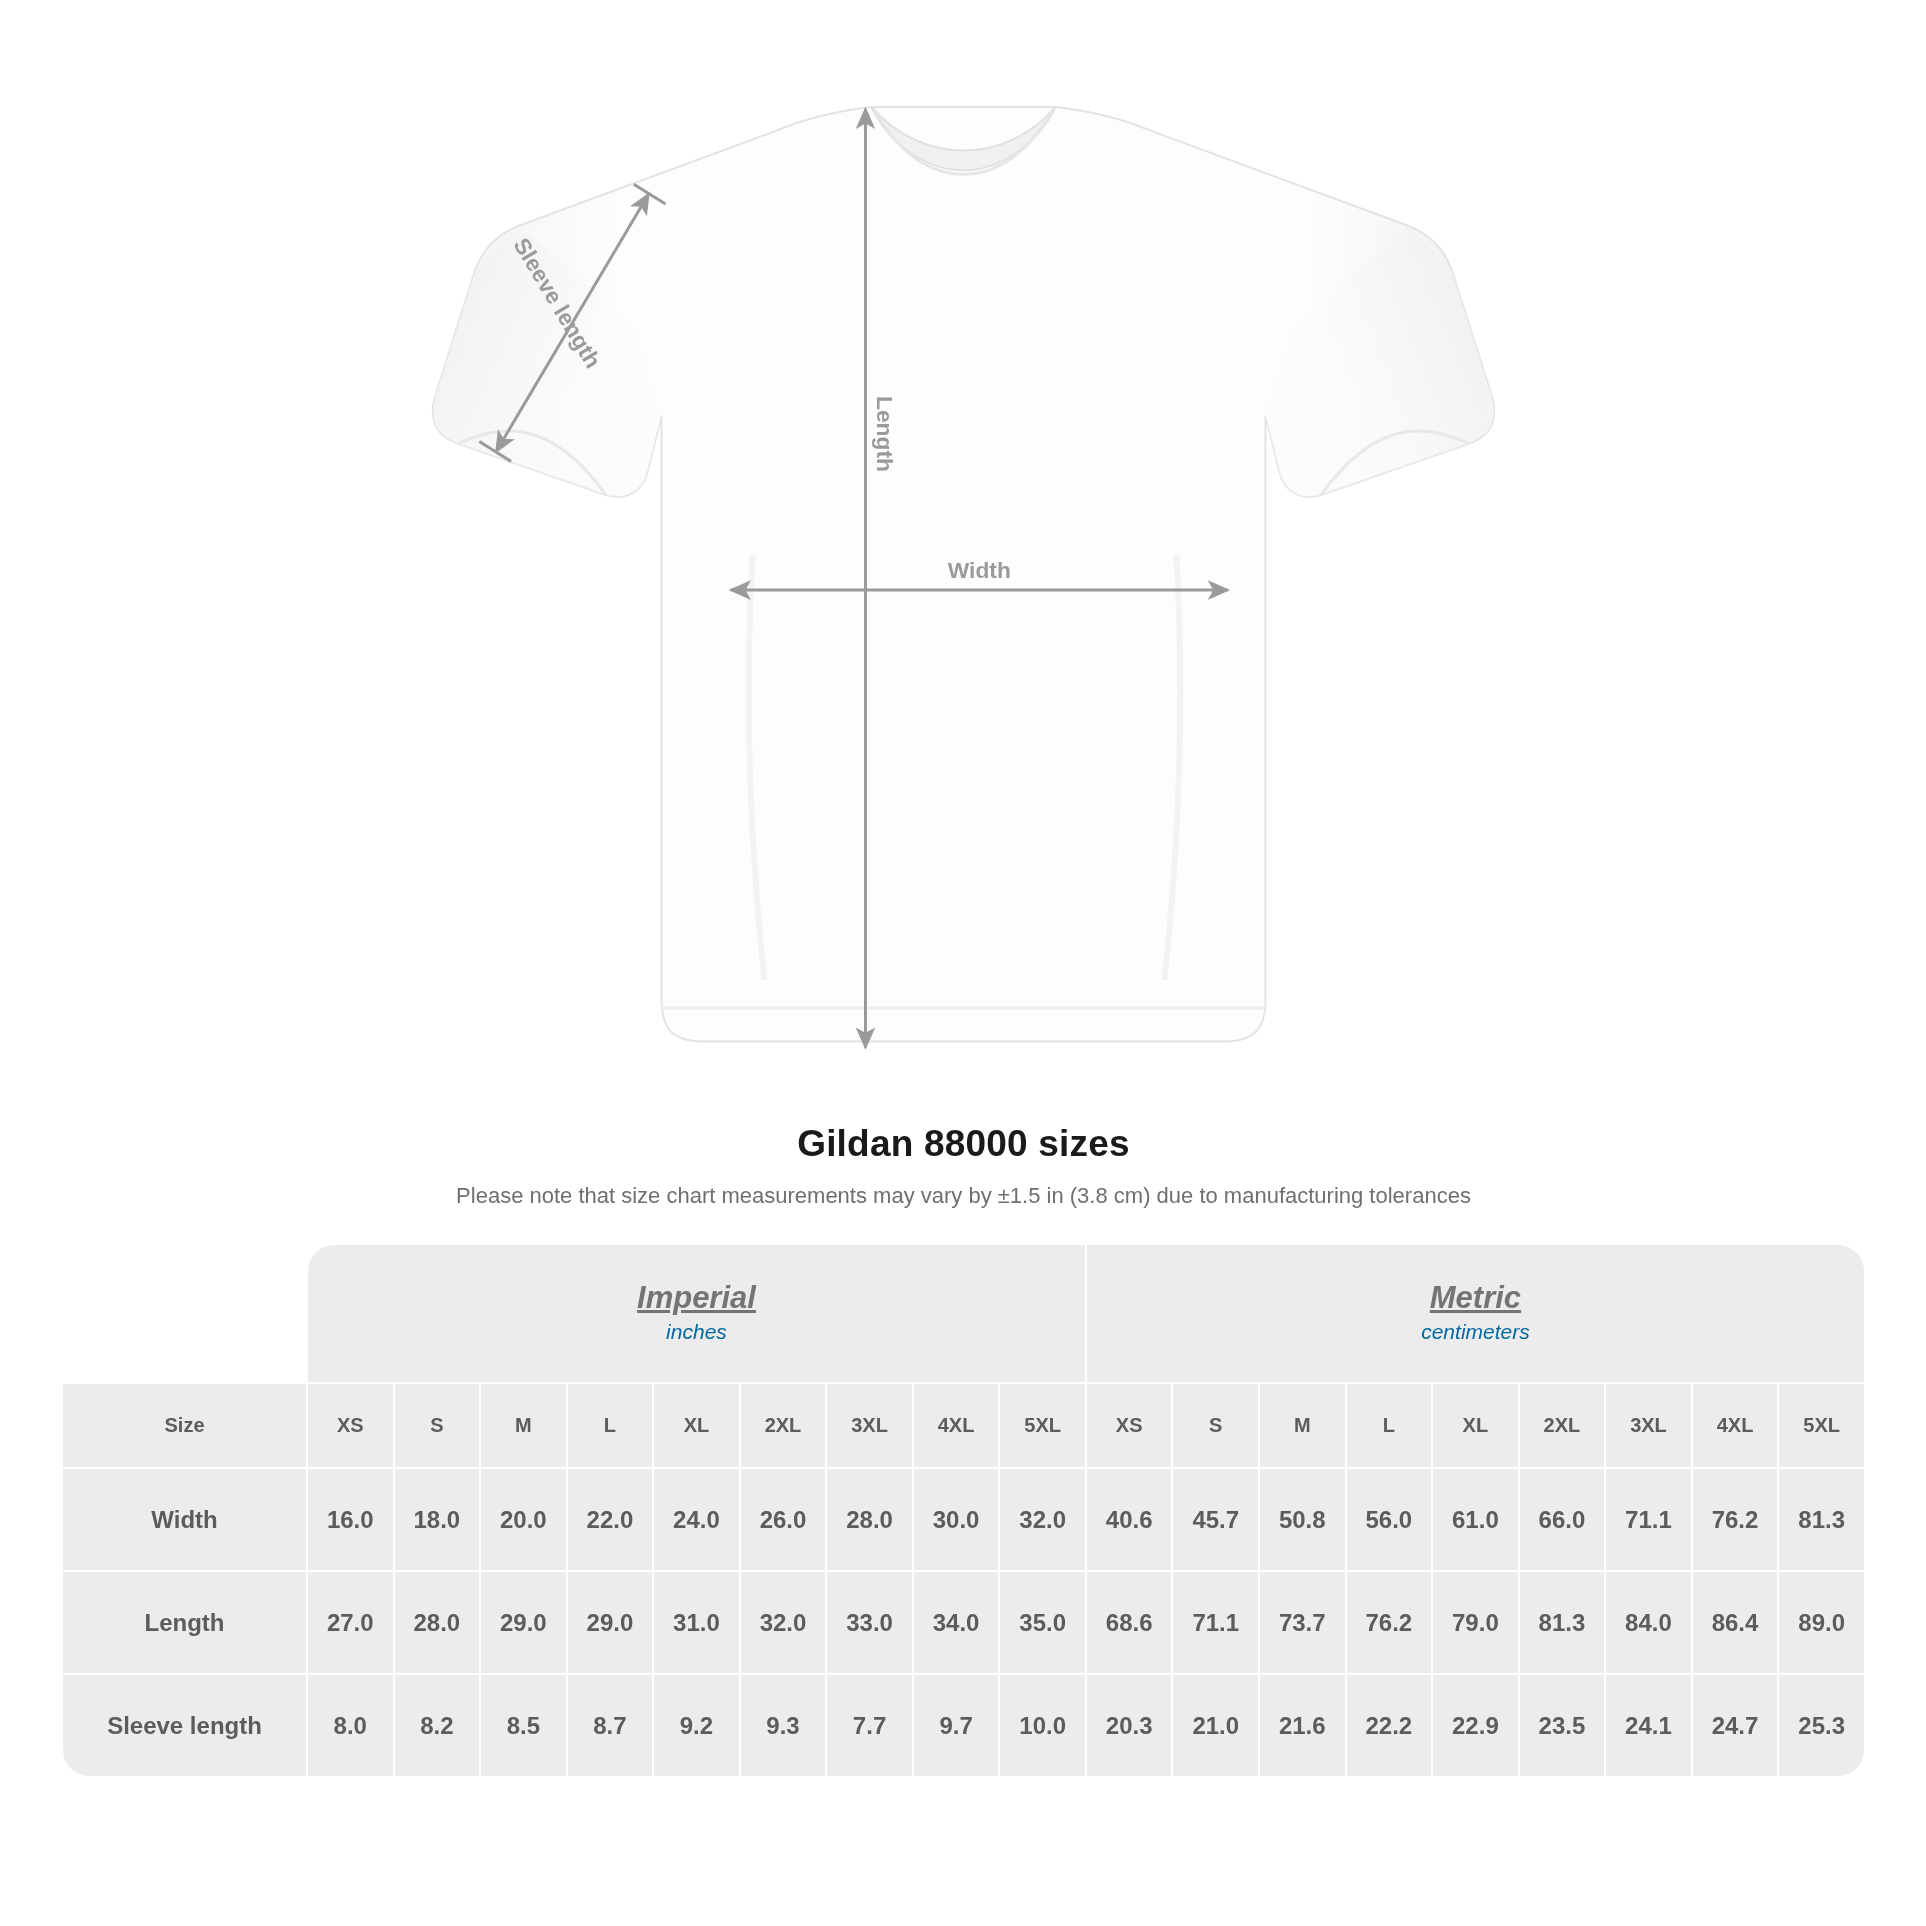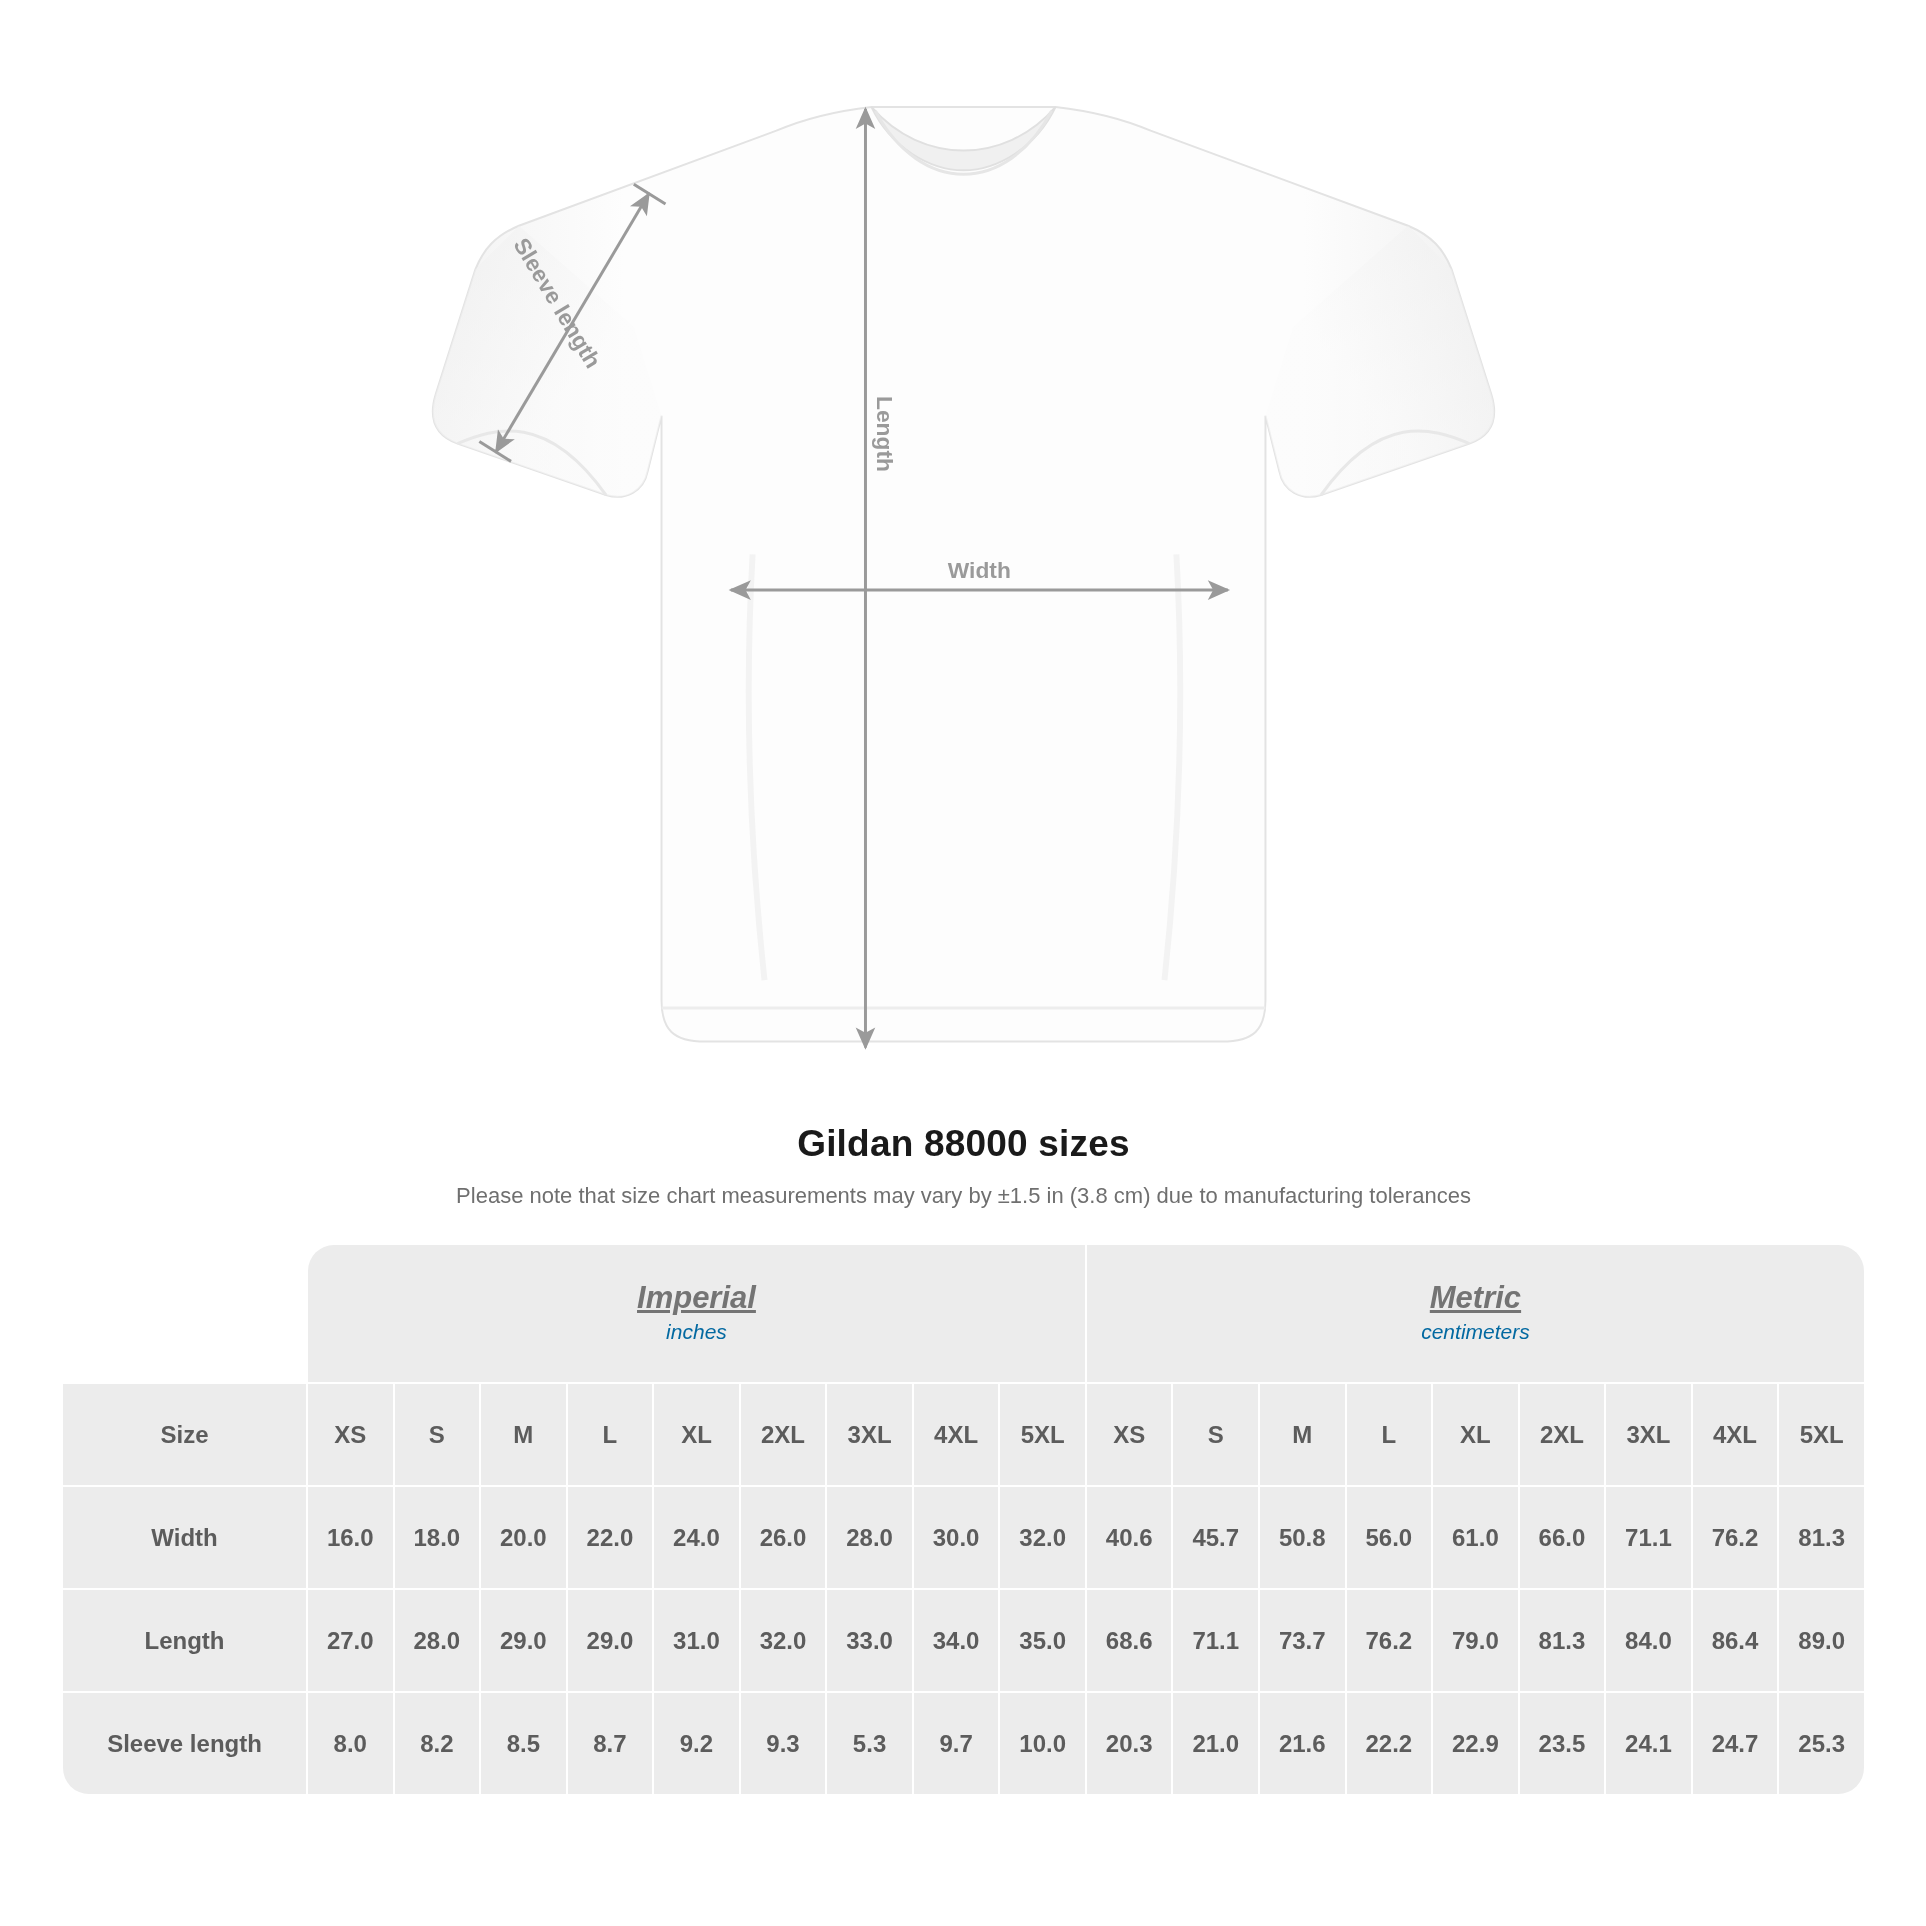--- a/index.html
+++ b/index.html
@@ -86,22 +86,22 @@
     font-size: 21px;
     font-style: italic;
     font-weight: normal;
     color: #0369a1;
     line-height: 1.5;
   }
   .corner-cell {
     background: #ffffff !important;
   }
   .hdr-row td, .hdr-row th {
-    height: 101px;
-    font-size: 24px;
+    height: 83px;
+    font-size: 20px;
     color: #5e5e5e;
   }
   .row-label {
     font-size: 24px;
     color: #4d4d4d;
     font-weight: bold;
   }
   .data-row td {
     height: 101px;
     font-size: 24px;
@@ -302,21 +302,21 @@
         </tr>
 
         <tr class="data-row">
           <td class="row-label bl">Sleeve length</td>
           <td>8.0</td>
           <td>8.2</td>
           <td>8.5</td>
           <td>8.7</td>
           <td>9.2</td>
           <td>9.3</td>
-          <td>5.3</td>
+          <td>7.7</td>
           <td>9.7</td>
           <td>10.0</td>
           <td>20.3</td>
           <td>21.0</td>
           <td>21.6</td>
           <td>22.2</td>
           <td>22.9</td>
           <td>23.5</td>
           <td>24.1</td>
           <td>24.7</td>

